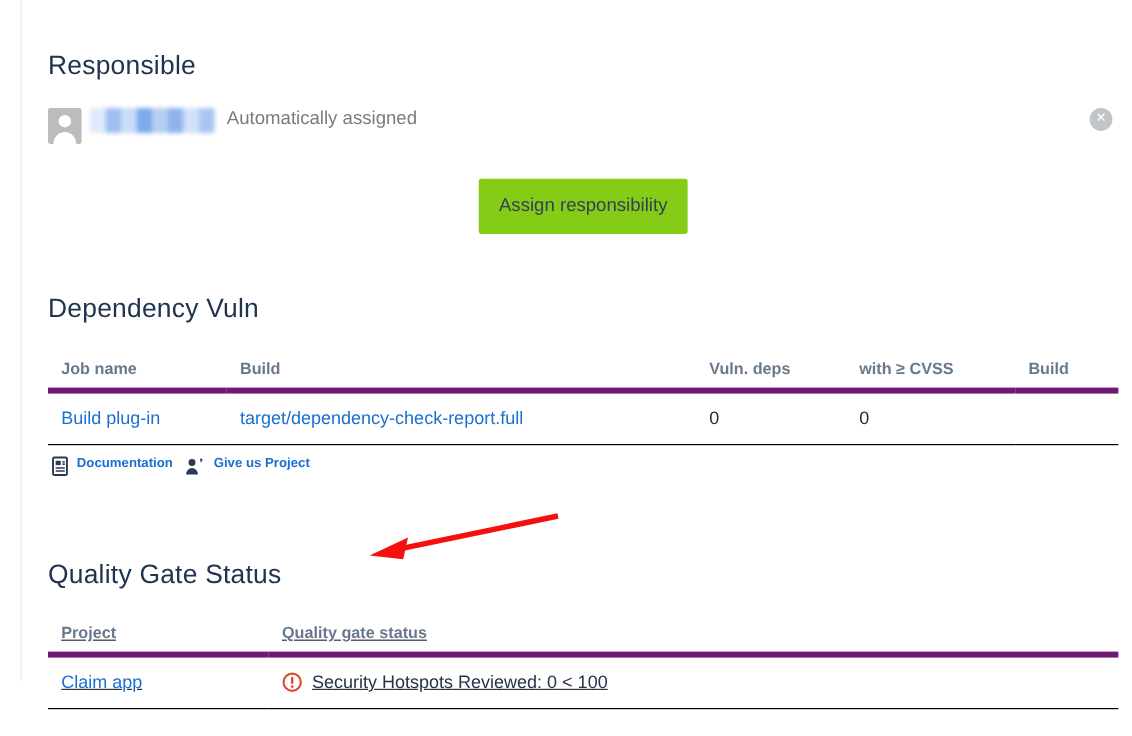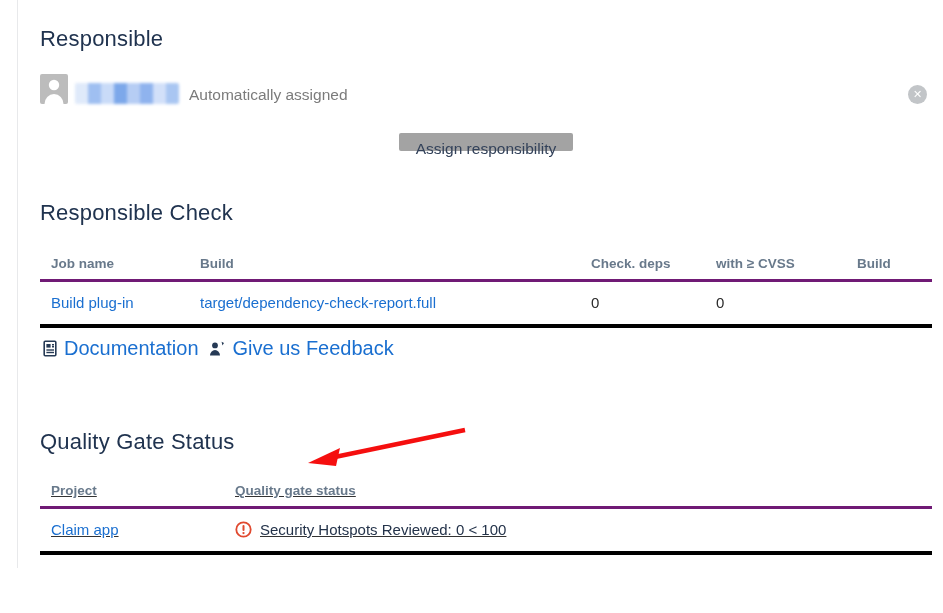--- a/index.html
+++ b/index.html
@@ -10,32 +10,32 @@
     font-family: "Liberation Sans", "DejaVu Sans", sans-serif;
     position: relative;
     overflow: hidden;
     color: #333;
   }
   .left-rule {
     position: absolute; left: 17px; top: 0; width: 1px; height: 568px;
     background: #e8e9eb;
   }
   .content {
-    position: absolute; left: 40px; top: 0; width: 892px;
+    position: absolute; left: 40px; top: 16px; width: 892px;
   }
   h2.section-heading {
     font-size: 22px; font-weight: 400; color: #20334f;
     margin: 0; line-height: 30px; letter-spacing: 0.2px;
   }
   #responsible-heading { margin-top: 24px; }
   #dependency-heading  { margin-top: 47px; }
   #quality-heading     { margin-top: 67px; }
 
   
-  .assignee-row { margin-top: 20px; display: flex; align-items: flex-end; height: 30px; }
+  .assignee-row { margin-top: 20px; display: flex; align-items: flex-start; height: 30px; }
   .avatar {
     width: 28px; height: 30px; background: #bcbcbc; border-radius: 2px;
     flex: 0 0 auto; display: flex; align-items: flex-end; justify-content: center;
     overflow: hidden;
   }
   .redacted-name {
     margin-left: 7px; height: 21px; display: flex; filter: blur(1.6px);
     border-radius: 2px; overflow: hidden;
   }
   .redacted-name span { width: 13px; height: 100%; display: block; }
@@ -43,44 +43,44 @@
   .close-btn {
     margin-left: auto; margin-right: 5px;
     width: 19px; height: 19px; border-radius: 50%;
     background: #c2c5c8; color: #ffffff;
     display: flex; align-items: center; justify-content: center;
     font-size: 11px; font-weight: bold; cursor: pointer; line-height: 1;
   }
 
   .btn-row { margin-top: 29px; display: flex; justify-content: center; gap: 3px; }
   .btn {
-    border: none; background: #a3a3a3; color: #33425a;
+    border: none; background: #84cc16; color: #33425a;
     font-family: inherit; font-size: 15.5px;
-    padding: 7px 17px; height: 18px; border-radius: 2px; cursor: pointer;
+    padding: 7px 17px; height: 46px; border-radius: 2px; cursor: pointer;
   }
 
   
   table { border-collapse: collapse; table-layout: fixed; width: 892px; }
   #dep-table { margin-top: 21px; }
   #qg-table  { margin-top: 19px; text-decoration: underline; }
   th {
     text-align: left; font-size: 13.5px; font-weight: bold; color: #68798b;
-    padding: 7px 0 8px 11px; border-bottom: 3px solid #701a75;
+    padding: 7px 0 8px 11px; border-bottom: 5px solid #701a75;
     white-space: nowrap; overflow: hidden;
   }
   td {
     font-size: 15px; padding: 12px 0 13px 11px;
-    border-bottom: 4px solid #000000; white-space: nowrap; overflow: hidden;
+    border-bottom: 1px solid #000000; white-space: nowrap; overflow: hidden;
   }
   a.link { color: #1a6fd0; text-decoration: none; cursor: pointer; }
   .num { color: #2b2b2b; }
 
   .doc-links {
     margin-top: 9px; display: flex; gap: 7px;
-    font-size: 20px; padding-left: 3px;
+    font-size: 11px; padding-left: 3px; font-weight: bold;
   }
   .doc-links .icon { display: inline-flex; align-items: center; }
 
   .status-cell-inner { display: flex; align-items: center; gap: 8px; color: #24334a; }
 
   .annotation-arrow { position: absolute; left: 298px; top: 418px; pointer-events: none; }
 </style>
 </head>
 <body>
 
@@ -108,35 +108,35 @@
         <span style="background:#a9c6f2"></span>
     </div>
     <span class="assignee-note">Automatically assigned</span>
     <div class="close-btn">✕</div>
   </div>
 
   <div class="btn-row">
     <button class="btn">Assign responsibility</button>
   </div>
 
-  <h2 class="section-heading" id="dependency-heading">Responsible Check</h2>
+  <h2 class="section-heading" id="dependency-heading">Dependency Vuln</h2>
 
   <table id="dep-table">
     <colgroup>
       <col style="width:149px">
         <col style="width:391px">
         <col style="width:125px">
       <col style="width:141px">
         <col style="width:86px">
     </colgroup>
     <thead>
       <tr>
         <th>Job name</th>
         <th>Build</th>
-        <th>Check. deps</th>
+        <th>Vuln. deps</th>
         <th>with ≥ CVSS</th>
         <th>Build</th>
       </tr>
     </thead>
     <tbody>
       <tr>
         <td><a class="link">Build plug-in</a></td>
         <td><a class="link">target/dependency-check-report.full</a></td>
         <td class="num">0</td>
         <td class="num">0</td>
@@ -157,21 +157,21 @@
       </svg>
     </span>
     <a class="link">Documentation</a>
     <span class="icon" style="margin-left:3px">
       <svg width="17" height="15" viewBox="0 0 17 15">
         <circle cx="6" cy="4.4" r="2.9" fill="#263a55"></circle>
         <path d="M1 14.5 a5 5.4 0 0 1 10 0 z" fill="#263a55"></path>
         <path d="M12.6 0.8 L15 2 L13.4 4.6 Z" fill="#263a55"></path>
       </svg>
     </span>
-    <a class="link">Give us Feedback</a>
+    <a class="link">Give us Project</a>
   </div>
 
   <h2 class="section-heading" id="quality-heading">Quality Gate Status</h2>
 
   <table id="qg-table">
     <colgroup>
       <col style="width:184px">
         <col style="width:708px">
     </colgroup>
     <thead>

